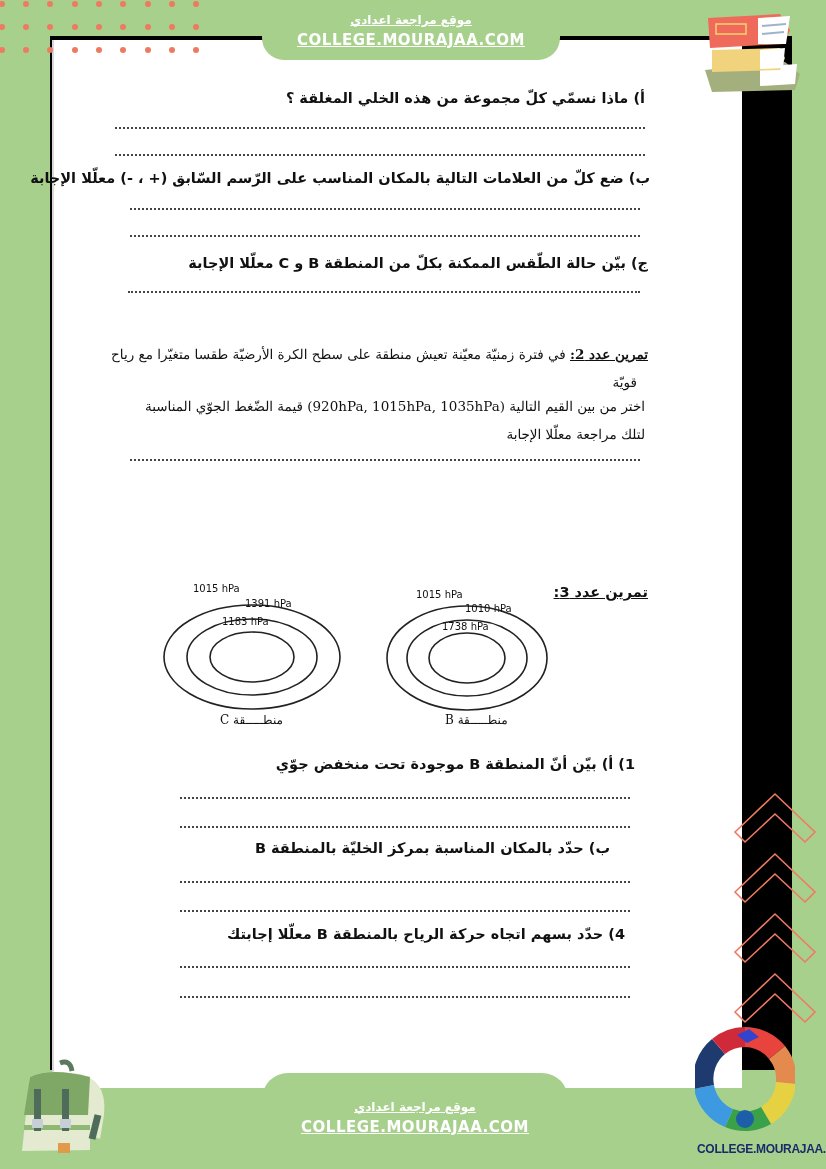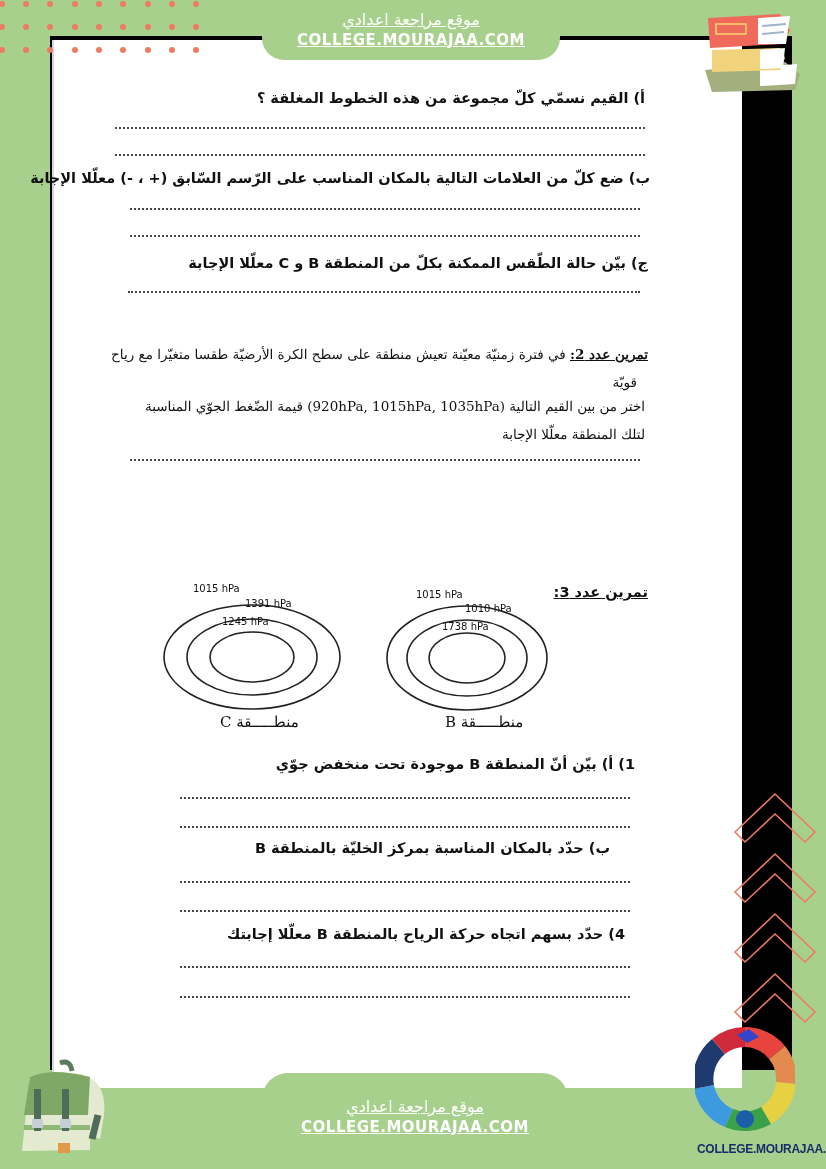--- a/index.html
+++ b/index.html
@@ -12,33 +12,33 @@
   .right-green { position: absolute; left: 792px; top: 0; width: 34px; height: 1169px; background: #a8d08d; }
   .bottom-green { position: absolute; left: 0; top: 1088px; width: 826px; height: 81px; background: #a8d08d; }
   .top-green { position: absolute; left: 0; top: 0; width: 826px; height: 36px; background: #a8d08d; }
 
   .dots { position: absolute; left: 0; top: 0; }
   .dot { position: absolute; width: 6px; height: 6px; border-radius: 50%; background: #ef7a62; }
 
   .tab { position: absolute; background: #a8d08d; text-align: center; color: #fff; }
   .tab.top { left: 262px; top: 0; width: 298px; height: 60px; border-radius: 0 0 22px 22px; }
   .tab.bottom { left: 262px; top: 1073px; width: 306px; height: 96px; border-radius: 26px 26px 0 0; }
-  .tab .ar { font-size: 16px; font-weight: normal; text-decoration: underline; line-height: 20px; display: block; direction: rtl; }
+  .tab .ar { font-size: 12px; font-weight: bold; text-decoration: underline; line-height: 20px; display: block; direction: rtl; }
   .tab .en { font-size: 15px; font-weight: bold; text-decoration: underline; letter-spacing: 0.5px; line-height: 20px; display: block; }
   .tab.top .ar { margin-top: 10px; }
   .tab.bottom .ar { margin-top: 24px; }
 
   .content { position: absolute; left: 110px; top: 80px; width: 535px; direction: rtl; font-family: "DejaVu Sans", sans-serif; color: #111; }
   .q { position: absolute; right: 0; font-size: 14.5px; font-weight: bold; white-space: nowrap; }
   .q.serif { font-family: "DejaVu Serif", serif; font-weight: normal; font-size: 13.5px; }
   .q.serif .lbl { font-weight: bold; text-decoration: underline; text-align: right; }
   .dotline { position: absolute; height: 2px; border-bottom: 2px dotted #444; }
 
   .diagram-label { position: absolute; font-size: 10px; font-family: "DejaVu Sans", sans-serif; color: #111; }
-  .region-label { position: absolute; font-family: "DejaVu Serif", serif; font-size: 15px; color: #111; direction: rtl; }
+  .region-label { position: absolute; font-family: "DejaVu Serif", serif; font-size: 12px; color: #111; direction: rtl; }
 
   .chevrons { position: absolute; left: 733px; top: 790px; }
   .logo-text { position: absolute; left: 697px; top: 1142px; font-size: 12px; font-weight: bold; color: #1a2b6a; font-family: "Liberation Sans", sans-serif; letter-spacing: -0.3px; }
 </style>
 </head>
 <body>
 
 <div class="top-green"></div>
 <div class="frame-black"></div>
 <div class="paper"></div>
@@ -87,49 +87,49 @@
   <path d="M12 38 L80 36 L85 46 L80 58 L12 60 Z" fill="#f2d37d"></path>
   <path d="M60 38 L85 36 L83 56 L60 57 Z" fill="#fff"></path>
   <path d="M8 6 L80 2 L90 18 L84 32 L10 36 Z" fill="#ef6a5a"></path>
   <path d="M58 6 L90 4 L86 32 L58 32 Z" fill="#fff"></path>
   <line x1="62" y1="14" x2="86" y2="12" stroke="#9fb3c9" stroke-width="2"></line>
   <line x1="62" y1="22" x2="84" y2="20" stroke="#9fb3c9" stroke-width="2"></line>
   <rect x="16" y="12" width="30" height="10" fill="none" stroke="#f7d36c" stroke-width="1.5"></rect>
 </svg>
 
 <div class="content">
-  <div class="q" style="top:10px">أ) القيم نسمّي كلّ مجموعة من هذه الخطوط المغلقة ؟</div>
+  <div class="q" style="top:10px">أ) ماذا نسمّي كلّ مجموعة من هذه الخلي المغلقة ؟</div>
   <div class="dotline" style="top:47px;right:0;width:530px"></div>
   <div class="dotline" style="top:74px;right:0;width:530px"></div>
   <div class="q" style="top:90px;right:-5px">ب) ضع كلّ من العلامات التالية بالمكان المناسب على الرّسم السّابق (+ ، -) معلّلا الإجابة</div>
   <div class="dotline" style="top:128px;right:5px;width:510px"></div>
   <div class="dotline" style="top:155px;right:5px;width:510px"></div>
   <div class="q" style="top:175px;right:-3px">ج) بيّن حالة الطّقس الممكنة بكلّ من المنطقة B و C معلّلا الإجابة</div>
   <div class="dotline" style="top:211px;right:5px;width:512px"></div>
 
   <div class="q serif" style="top:266px;right:-3px">
     <span class="lbl">تمرين عدد 2:</span>
     <span>في فترة زمنيّة معيّنة تعيش منطقة على سطح الكرة الأرضيّة طقسا متغيّرا مع رياح</span>
   </div>
   <div class="q serif" style="top:294px;right:8px">قويّة</div>
   <div class="q serif" style="top:318px;right:0">اختر من بين القيم التالية (920hPa, 1015hPa, 1035hPa) قيمة الضّغط الجوّي المناسبة</div>
-  <div class="q serif" style="top:346px;right:0">لتلك المنطقة معلّلا الإجابة</div>
+  <div class="q serif" style="top:346px;right:0">لتلك مراجعة معلّلا الإجابة</div>
   <div class="dotline" style="top:379px;right:5px;width:510px"></div>
 
   <div class="q" style="top:504px;right:-3px;text-decoration:underline">تمرين عدد 3:</div>
 </div>
 
 <svg style="position:absolute;left:160px;top:585px" width="190" height="140" viewBox="0 0 190 140">
   <ellipse cx="92" cy="72" rx="88" ry="52" fill="none" stroke="#222" stroke-width="1.6"></ellipse>
   <ellipse cx="92" cy="72" rx="65" ry="38" fill="none" stroke="#222" stroke-width="1.6"></ellipse>
   <ellipse cx="92" cy="72" rx="42" ry="25" fill="none" stroke="#222" stroke-width="1.6"></ellipse>
 </svg>
 <div class="diagram-label" style="left:193px;top:583px">1015 hPa</div>
 <div class="diagram-label" style="left:245px;top:598px">1391 hPa</div>
-<div class="diagram-label" style="left:222px;top:616px">1245 hPa</div>
+<div class="diagram-label" style="left:222px;top:616px">1183 hPa</div>
 <div class="region-label" style="left:220px;top:713px">منطـــــقة C</div>
 
 <svg style="position:absolute;left:385px;top:585px" width="175" height="140" viewBox="0 0 175 140">
   <ellipse cx="82" cy="73" rx="80" ry="52" fill="none" stroke="#222" stroke-width="1.6"></ellipse>
   <ellipse cx="82" cy="73" rx="60" ry="38" fill="none" stroke="#222" stroke-width="1.6"></ellipse>
   <ellipse cx="82" cy="73" rx="38" ry="25" fill="none" stroke="#222" stroke-width="1.6"></ellipse>
 </svg>
 <div class="diagram-label" style="left:416px;top:589px">1015 hPa</div>
 <div class="diagram-label" style="left:465px;top:603px">1010 hPa</div>
 <div class="diagram-label" style="left:442px;top:621px">1738 hPa</div>

